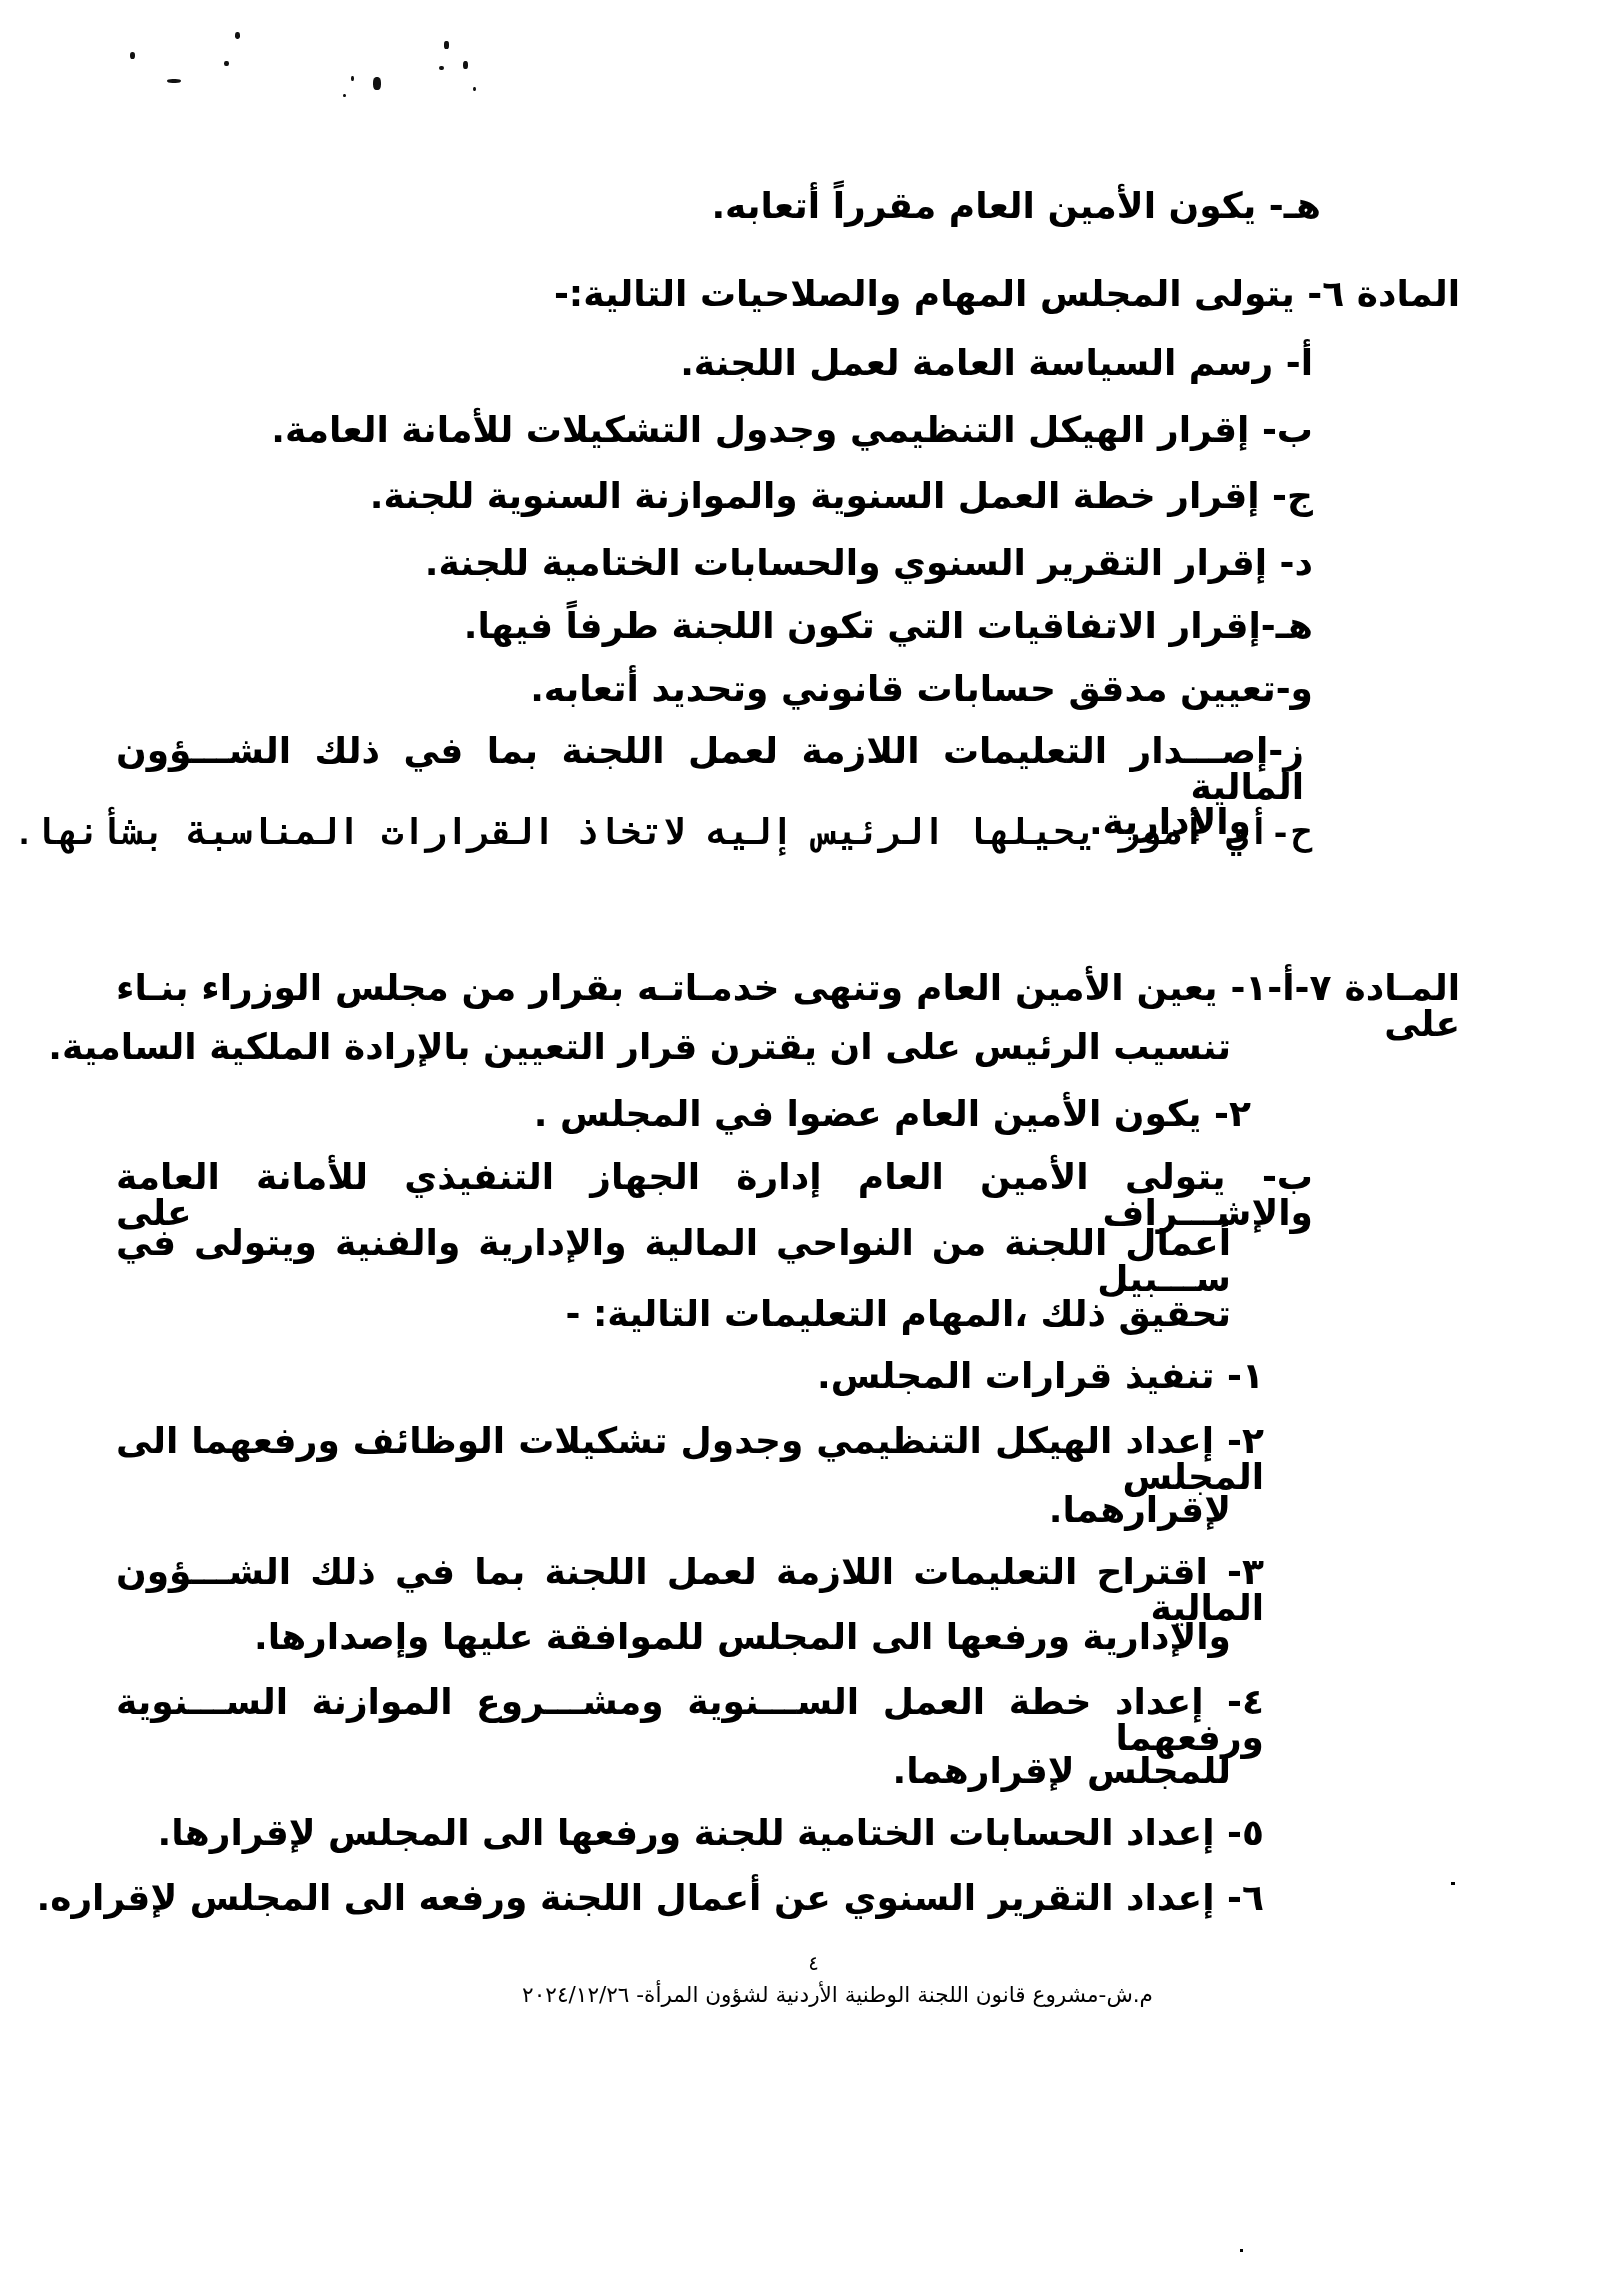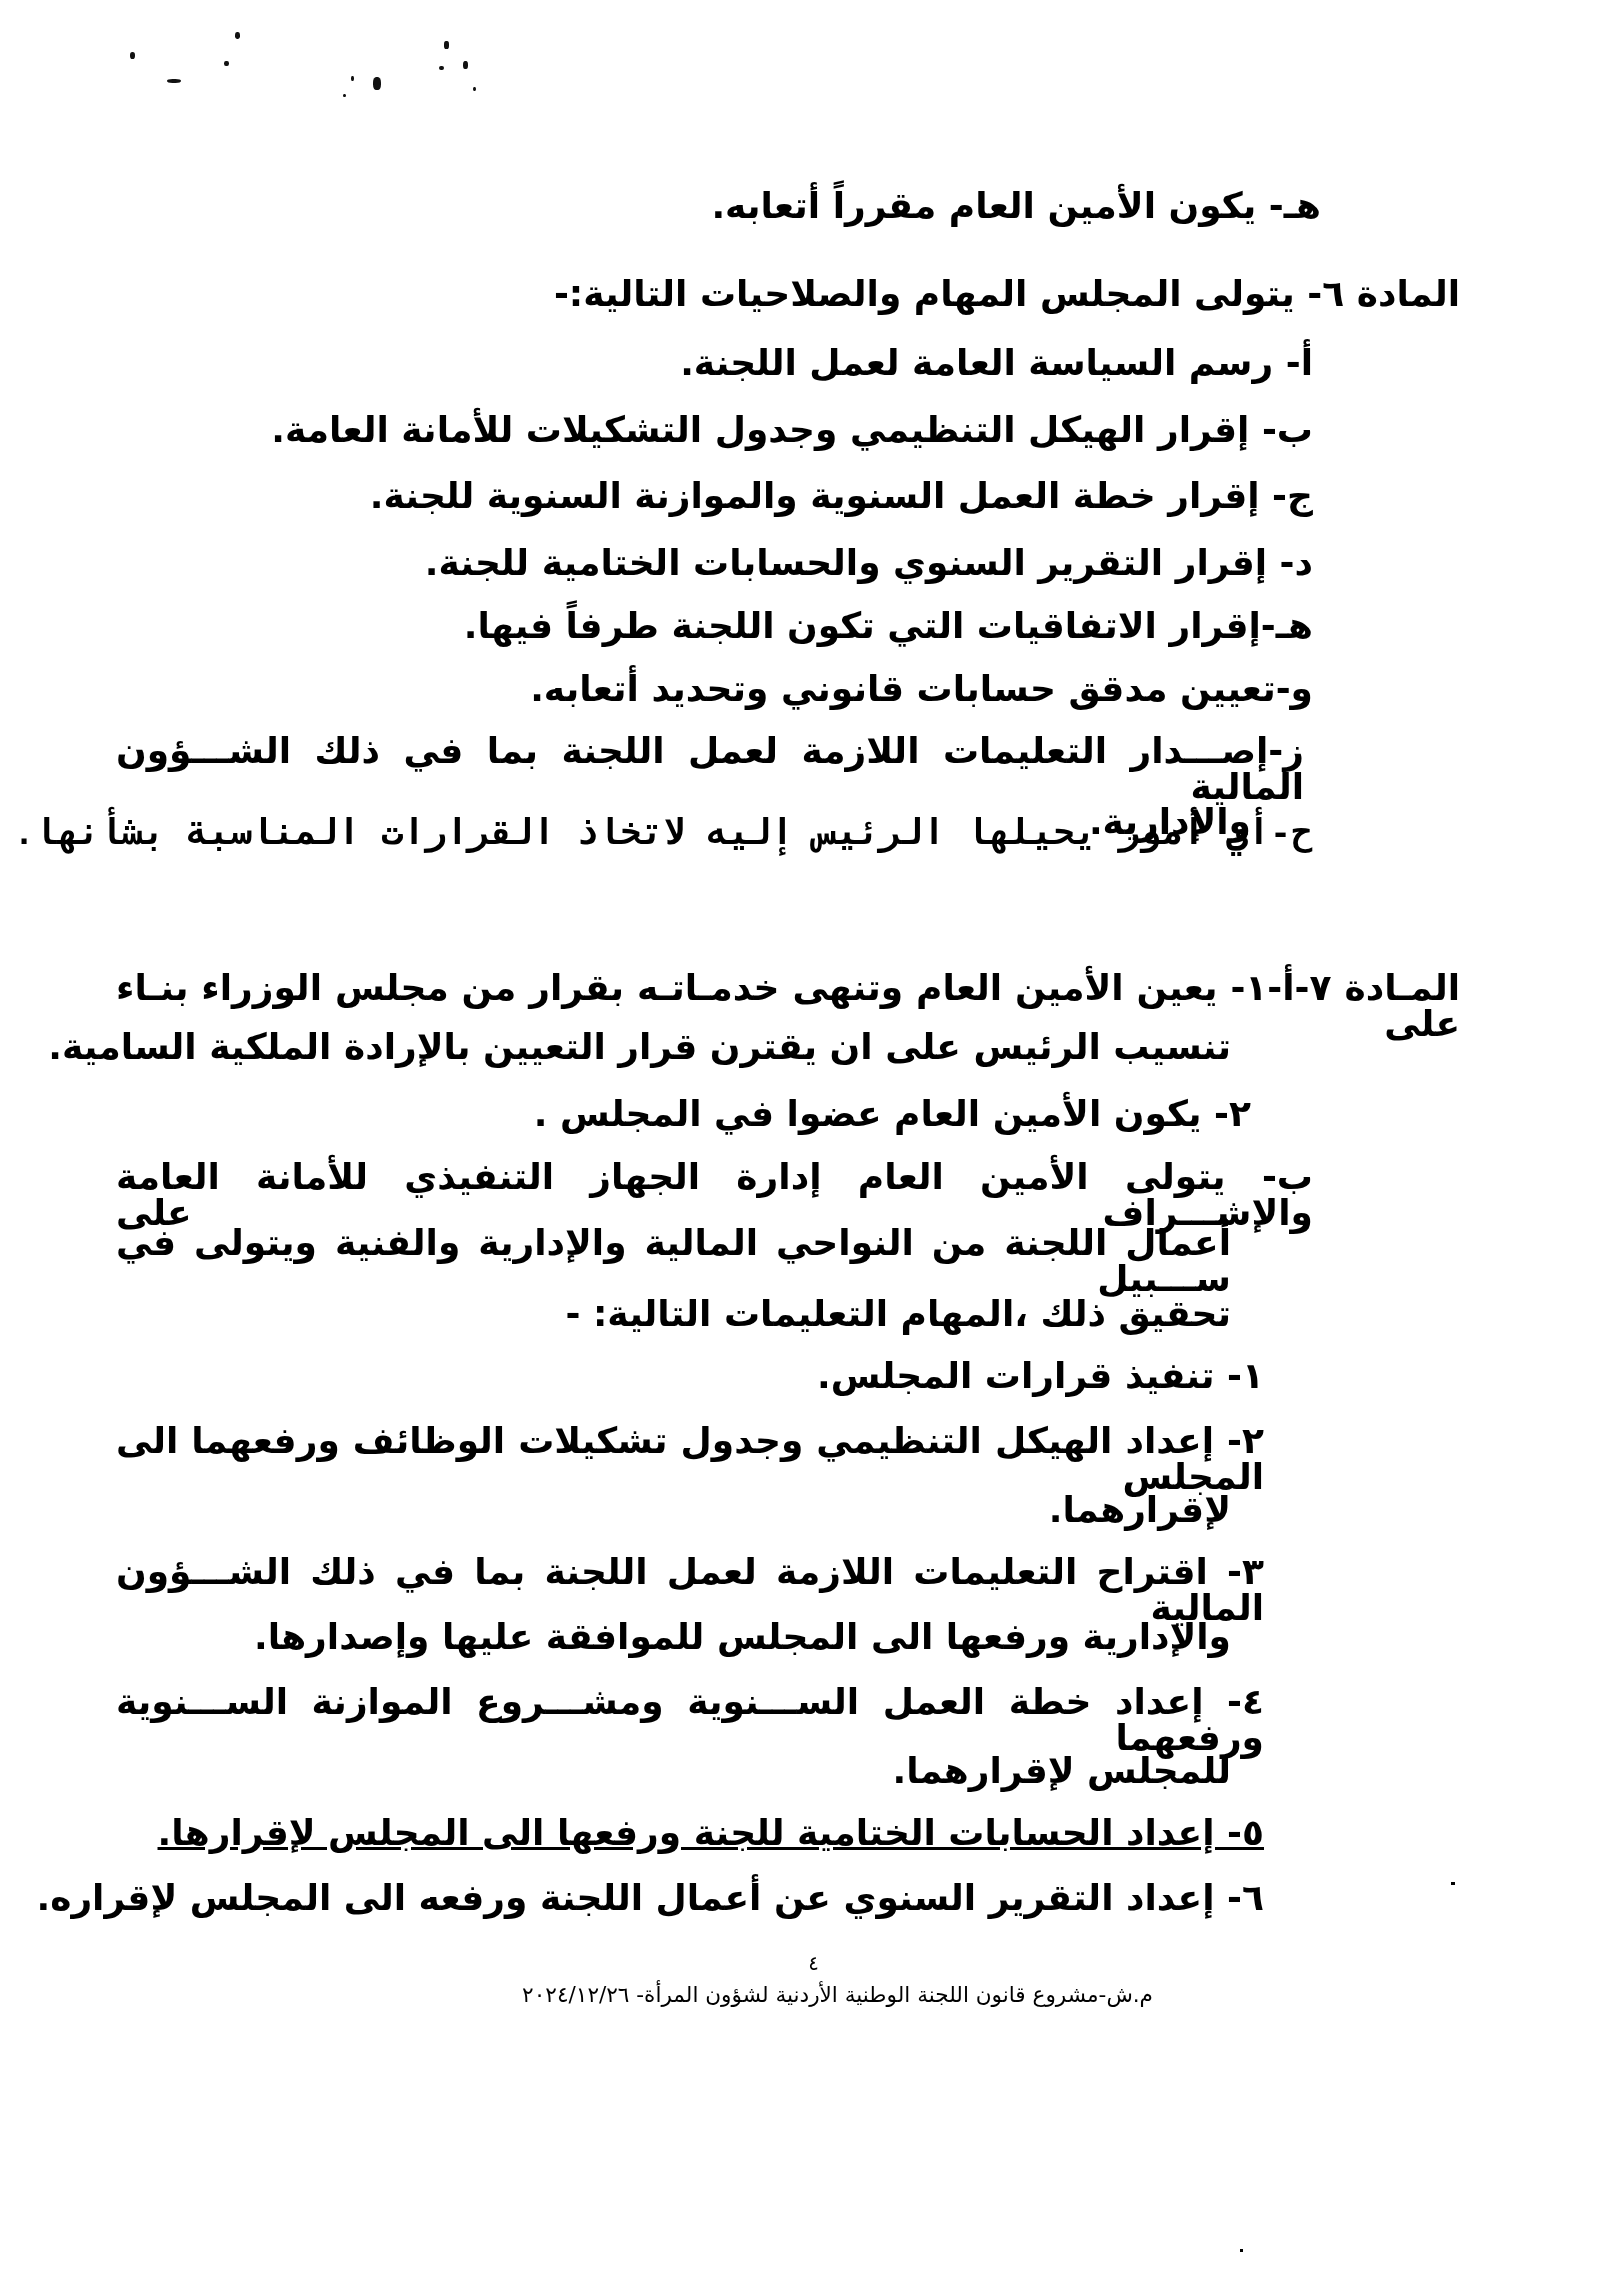--- a/index.html
+++ b/index.html
@@ -70,21 +70,21 @@
 <div class="line justify" style="right:310px;left:116px;top:1159px;">ب- يتولى الأمين العام إدارة الجهاز التنفيذي للأمانة العامة والإشـــراف على</div>
 <div class="line justify" style="right:392px;left:116px;top:1225px;">أعمال اللجنة من النواحي المالية والإدارية والفنية ويتولى في ســـبيل</div>
 <div class="line" style="right:392px;top:1296px;">تحقيق ذلك ،المهام التعليمات التالية: -</div>
 <div class="line" style="right:359px;top:1358px;">١- تنفيذ قرارات المجلس.</div>
 <div class="line justify" style="right:359px;left:116px;top:1423px;">٢- إعداد الهيكل التنظيمي وجدول تشكيلات الوظائف ورفعهما الى المجلس</div>
 <div class="line" style="right:392px;top:1492px;">لإقرارهما.</div>
 <div class="line justify" style="right:359px;left:116px;top:1554px;">٣- اقتراح التعليمات اللازمة لعمل اللجنة بما في ذلك الشـــؤون المالية</div>
 <div class="line" style="right:392px;top:1619px;">والإدارية ورفعها الى المجلس للموافقة عليها وإصدارها.</div>
 <div class="line justify" style="right:359px;left:116px;top:1684px;">٤- إعداد خطة العمل الســـنوية ومشـــروع الموازنة الســـنوية ورفعهما</div>
 <div class="line" style="right:392px;top:1753px;">للمجلس لإقرارهما.</div>
-<div class="line" style="right:359px;top:1815px;text-decoration:underline;">٥- إعداد الحسابات الختامية للجنة ورفعها الى المجلس لإقرارها.</div>
+<div class="line" style="right:359px;top:1815px;">٥- إعداد الحسابات الختامية للجنة ورفعها الى المجلس لإقرارها.</div>
 <div class="line" style="right:359px;top:1880px;">٦- إعداد التقرير السنوي عن أعمال اللجنة ورفعه الى المجلس لإقراره.</div>
 
 <span class="stray-dot" style="left:1451px;top:1882px;"></span>
 
 <div class="page-number">٤</div>
 <div class="footer">م.ش-مشروع قانون اللجنة الوطنية الأردنية لشؤون المرأة- ٢٠٢٤/١٢/٢٦</div>
 
 <span class="stray-dot" style="left:1240px;top:2249px;width:2.9px;height:2.9px;"></span>
 
 

